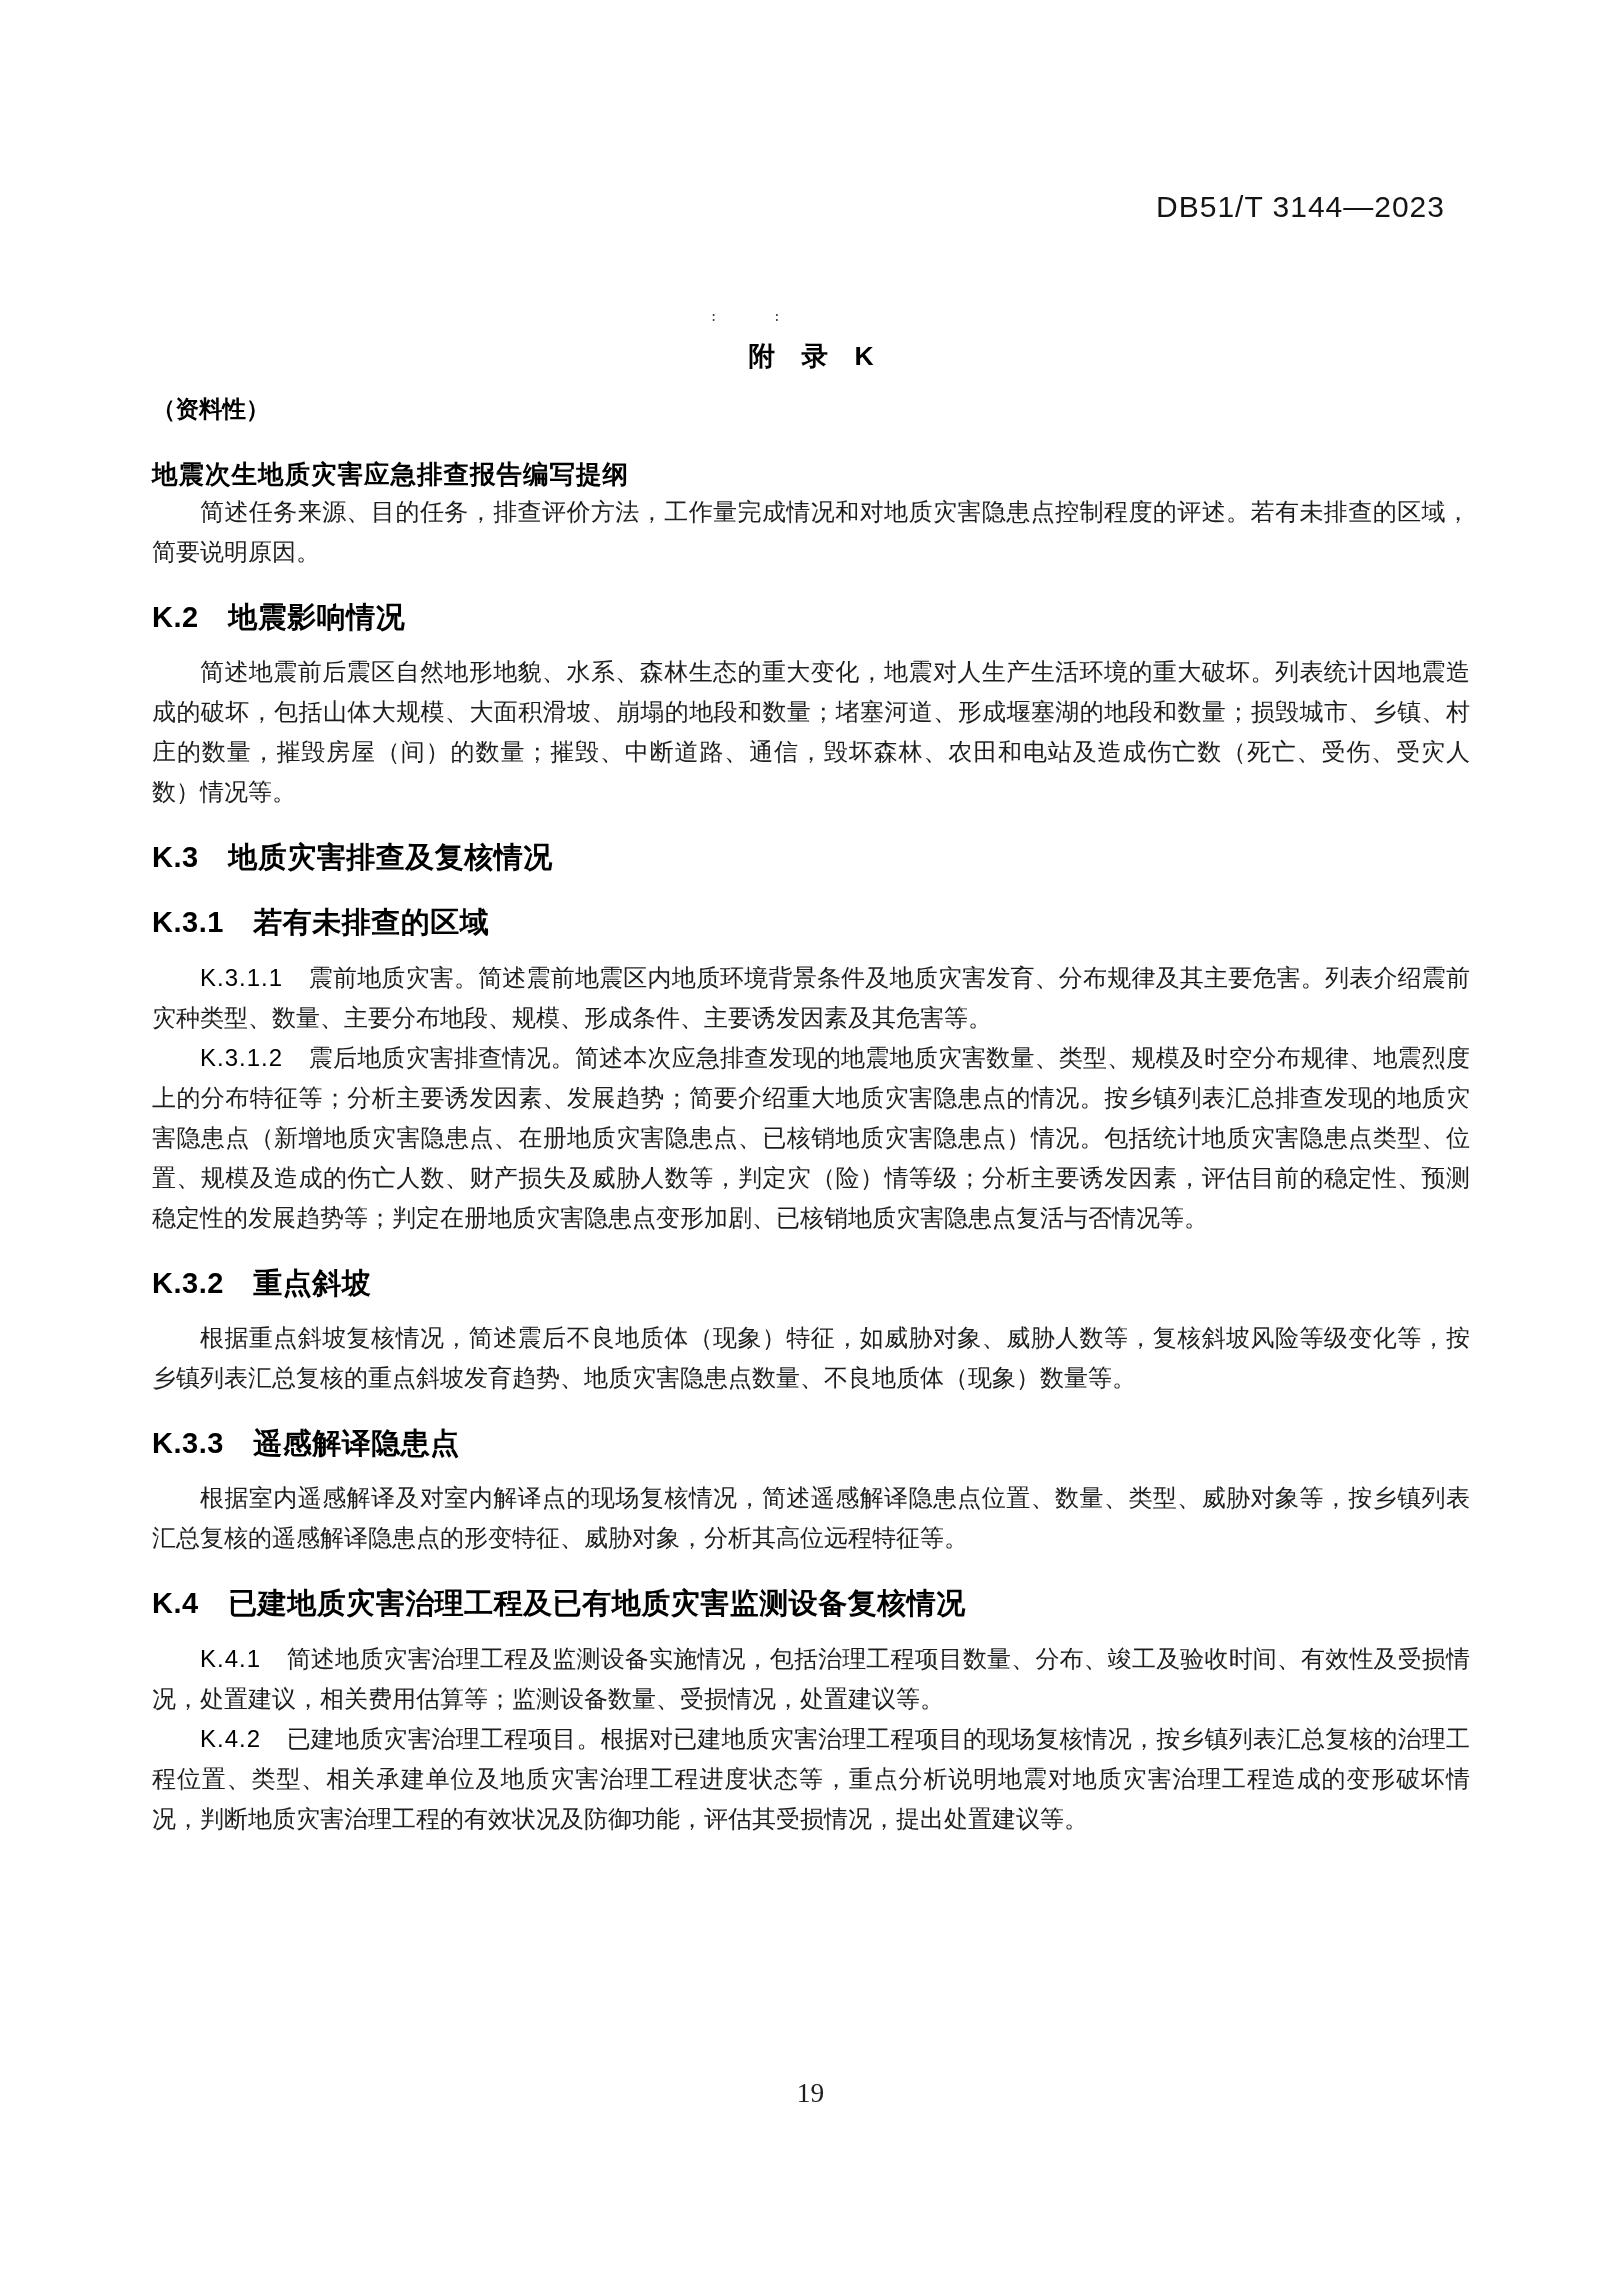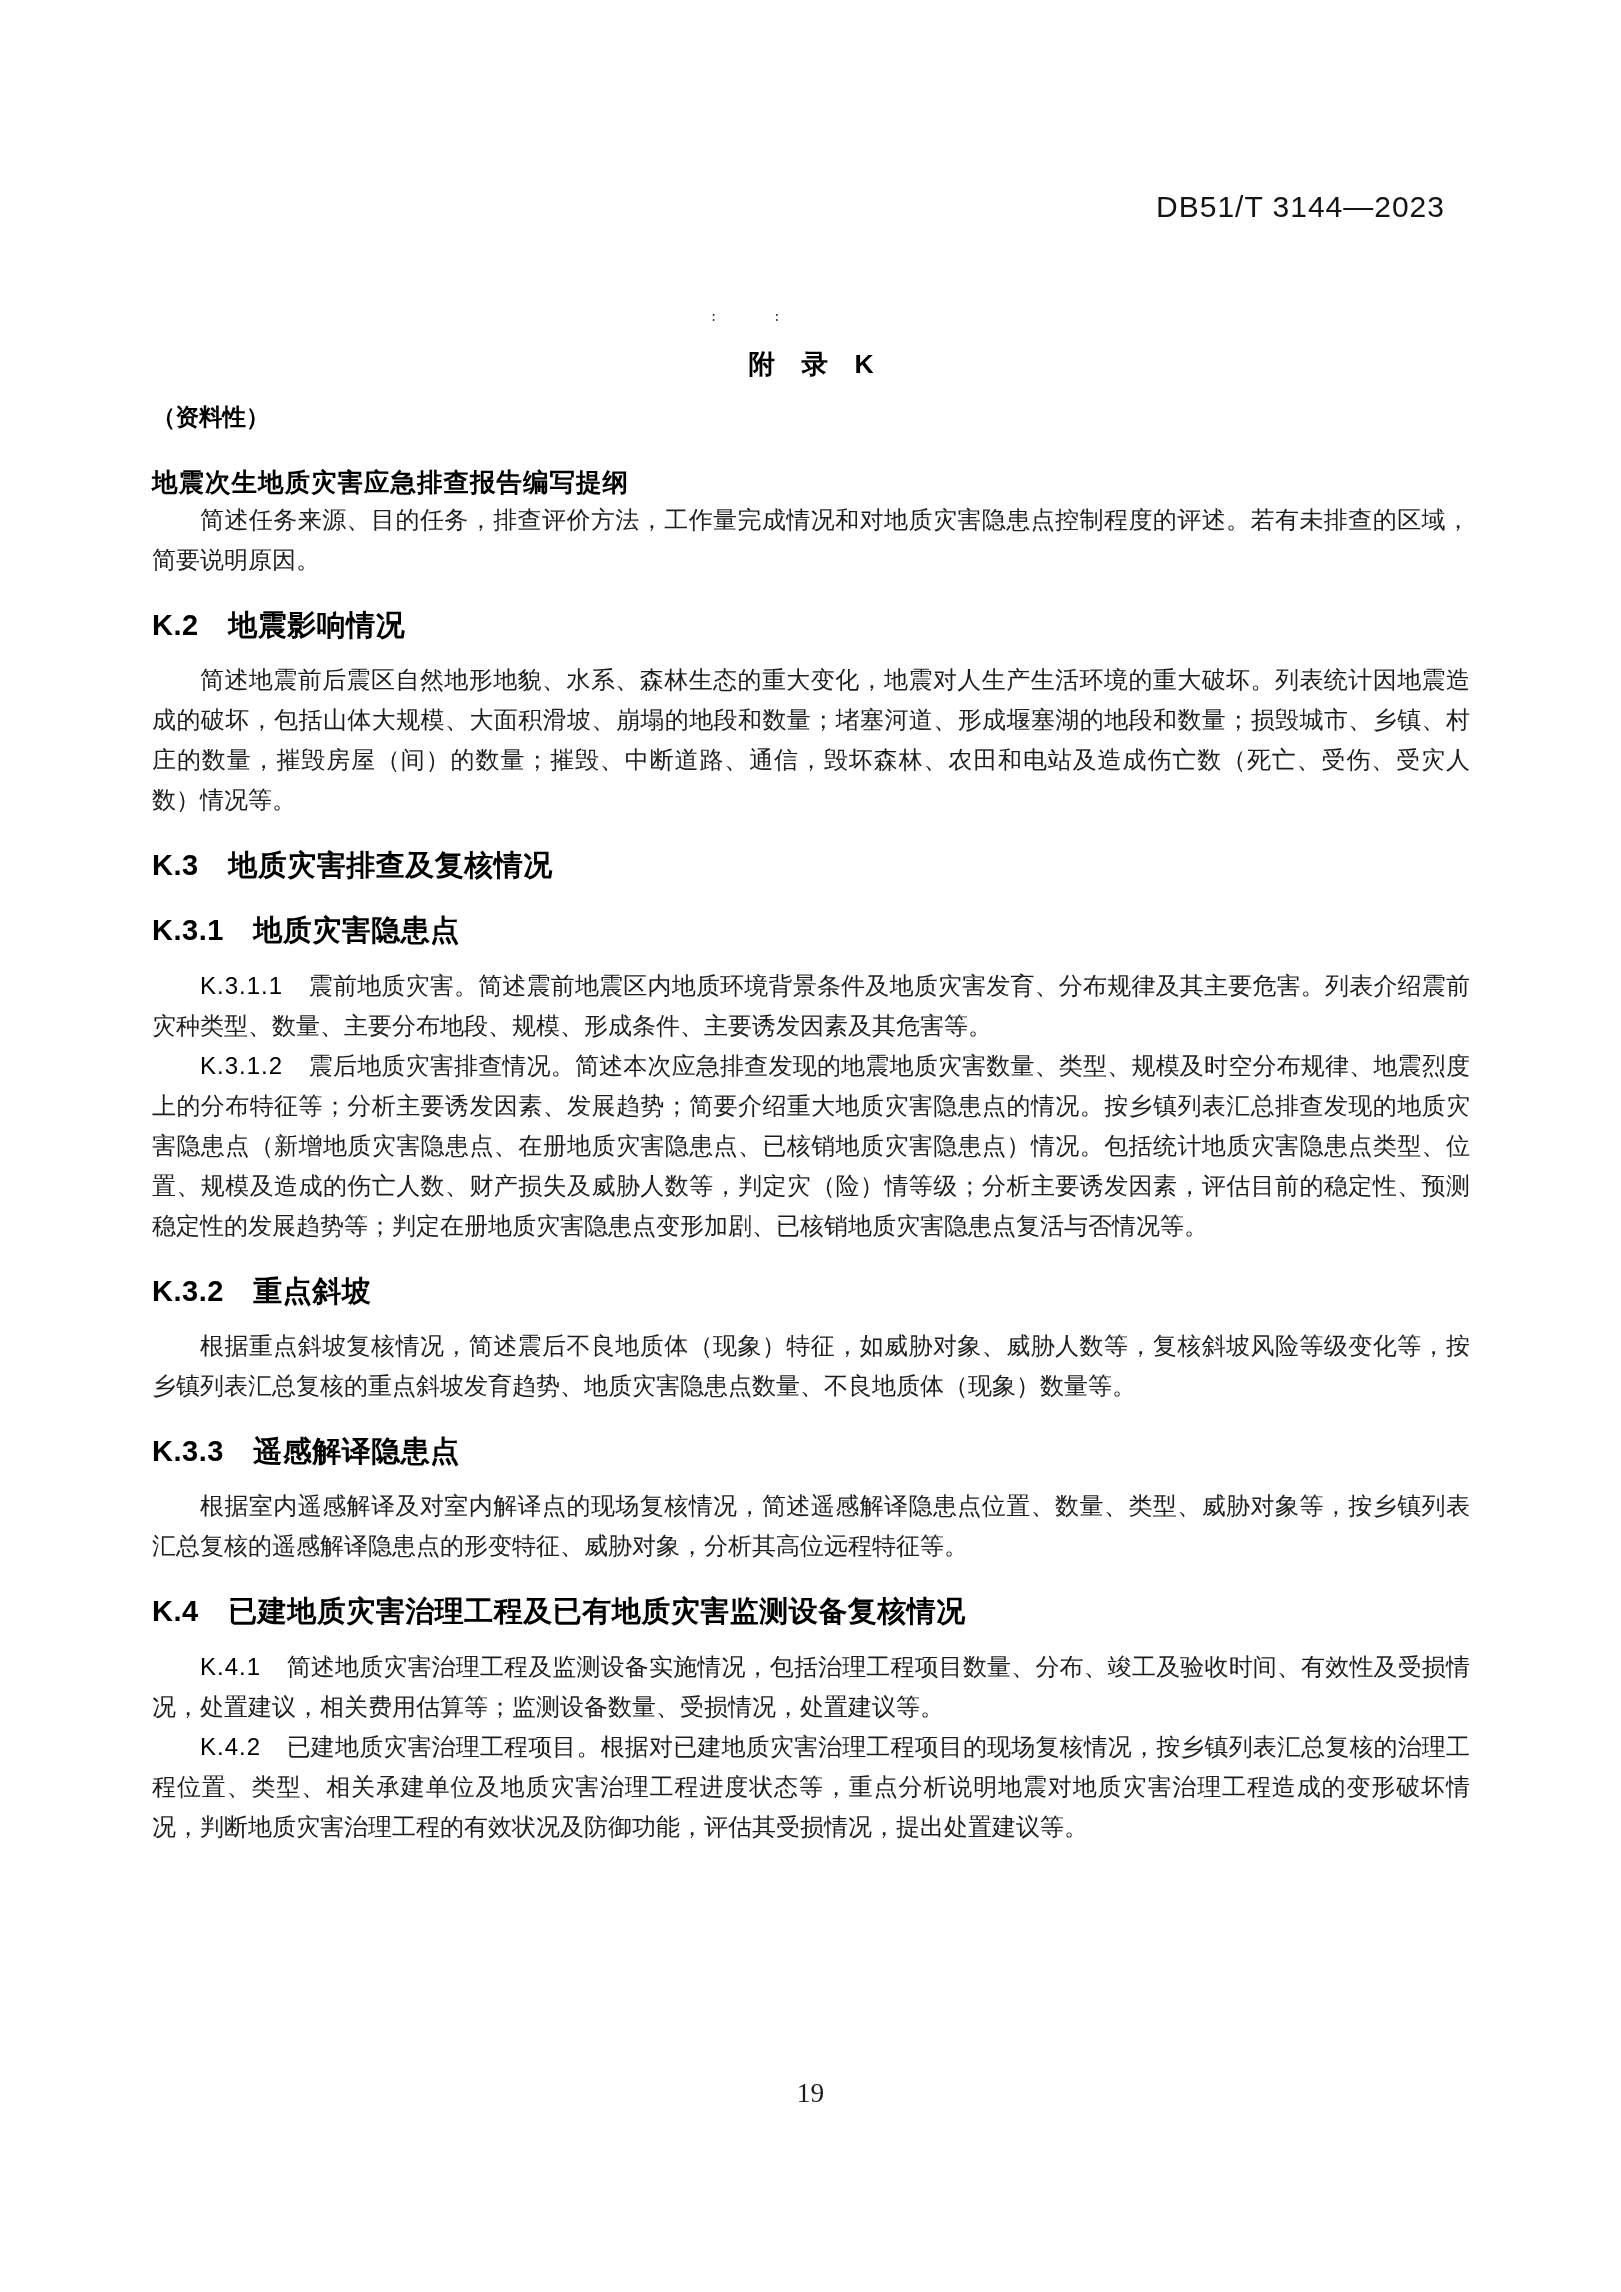--- a/index.html
+++ b/index.html
@@ -40,21 +40,21 @@
     letter-spacing: 23.5px;
     height: 21.6px;
     transform: translateX(-54px);
   }
   .appendix-label {
     text-align: center;
     font-family: "Liberation Sans", "DejaVu Sans", sans-serif;
     font-size: 26.5px;
     font-weight: bold;
     color: #000;
-    margin-top: 14px;
+    margin-top: 6px;
     white-space: pre;
   }
   .type-label {
     font-family: "Liberation Sans", "DejaVu Sans", sans-serif;
     font-size: 23.5px;
     font-weight: bold;
     color: #000;
     margin-top: 19.6px;
   }
   .doc-title {
@@ -123,21 +123,21 @@
 
   <div class="doc-title">地震次生地质灾害应急排查报告编写提纲</div>
 
   <p class="body-para indent">简述任务来源、目的任务，排查评价方法，工作量完成情况和对地质灾害隐患点控制程度的评述。若有未排查的区域，简要说明原因。</p>
 
   <h2 class="sec-heading">K.2　地震影响情况</h2>
   <p class="body-para indent">简述地震前后震区自然地形地貌、水系、森林生态的重大变化，地震对人生产生活环境的重大破坏。列表统计因地震造成的破坏，包括山体大规模、大面积滑坡、崩塌的地段和数量；堵塞河道、形成堰塞湖的地段和数量；损毁城市、乡镇、村庄的数量，摧毁房屋（间）的数量；摧毁、中断道路、通信，毁坏森林、农田和电站及造成伤亡数（死亡、受伤、受灾人数）情况等。</p>
 
   <h2 class="sec-heading">K.3　地质灾害排查及复核情况</h2>
 
-  <h2 class="sec-heading">K.3.1　地质灾害隐患点</h2>
+  <h2 class="sec-heading">K.3.1　若有未排查的区域</h2>
 
   <p class="body-para clause"><span class="clause-num">K.3.1.1</span><span>震前地质灾害。简述震前地震区内地质环境背景条件及地质灾害发育、分布规律及其主要危害。列表介绍震前灾种类型、数量、主要分布地段、规模、形成条件、主要诱发因素及其危害等。</span></p>
 
   <p class="body-para clause"><span class="clause-num">K.3.1.2</span><span>震后地质灾害排查情况。简述本次应急排查发现的地震地质灾害数量、类型、规模及时空分布规律、地震烈度上的分布特征等；分析主要诱发因素、发展趋势；简要介绍重大地质灾害隐患点的情况。按乡镇列表汇总排查发现的地质灾害隐患点（新增地质灾害隐患点、在册地质灾害隐患点、已核销地质灾害隐患点）情况。包括统计地质灾害隐患点类型、位置、规模及造成的伤亡人数、财产损失及威胁人数等，判定灾（险）情等级；分析主要诱发因素，评估目前的稳定性、预测稳定性的发展趋势等；判定在册地质灾害隐患点变形加剧、已核销地质灾害隐患点复活与否情况等。</span></p>
 
   <h2 class="sec-heading">K.3.2　重点斜坡</h2>
   <p class="body-para indent">根据重点斜坡复核情况，简述震后不良地质体（现象）特征，如威胁对象、威胁人数等，复核斜坡风险等级变化等，按乡镇列表汇总复核的重点斜坡发育趋势、地质灾害隐患点数量、不良地质体（现象）数量等。</p>
 
   <h2 class="sec-heading">K.3.3　遥感解译隐患点</h2>
   <p class="body-para indent">根据室内遥感解译及对室内解译点的现场复核情况，简述遥感解译隐患点位置、数量、类型、威胁对象等，按乡镇列表汇总复核的遥感解译隐患点的形变特征、威胁对象，分析其高位远程特征等。</p>

